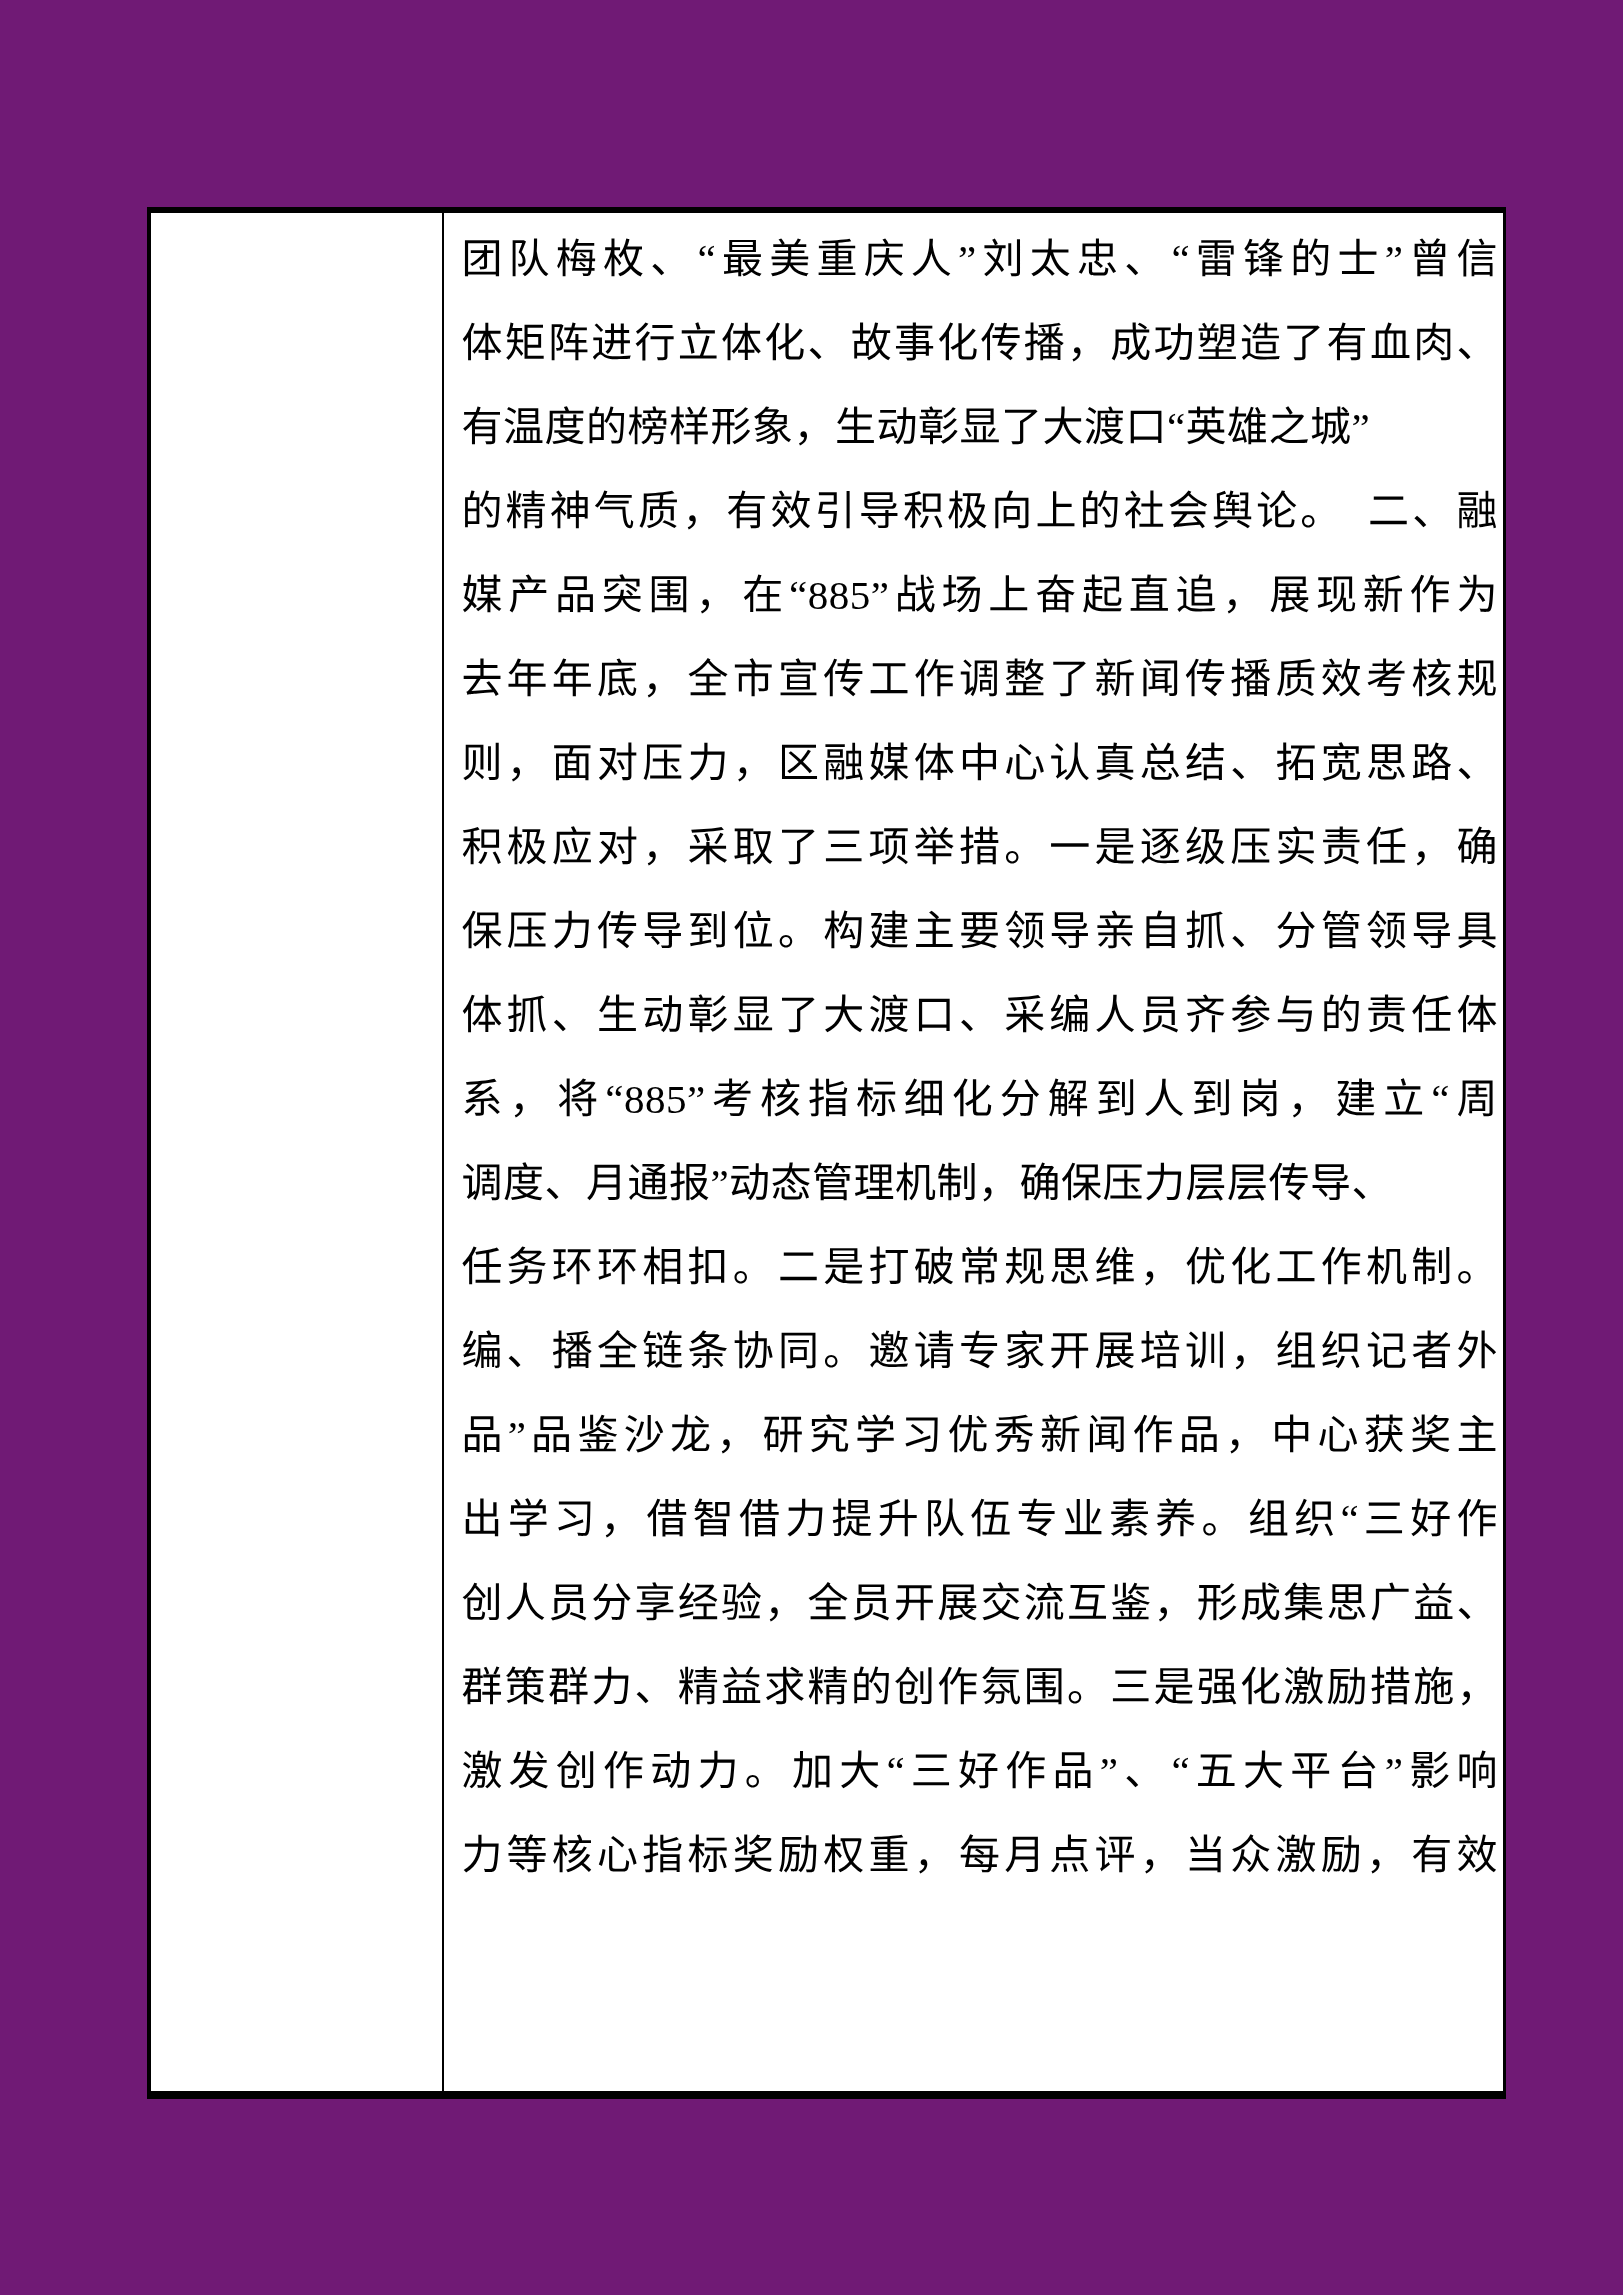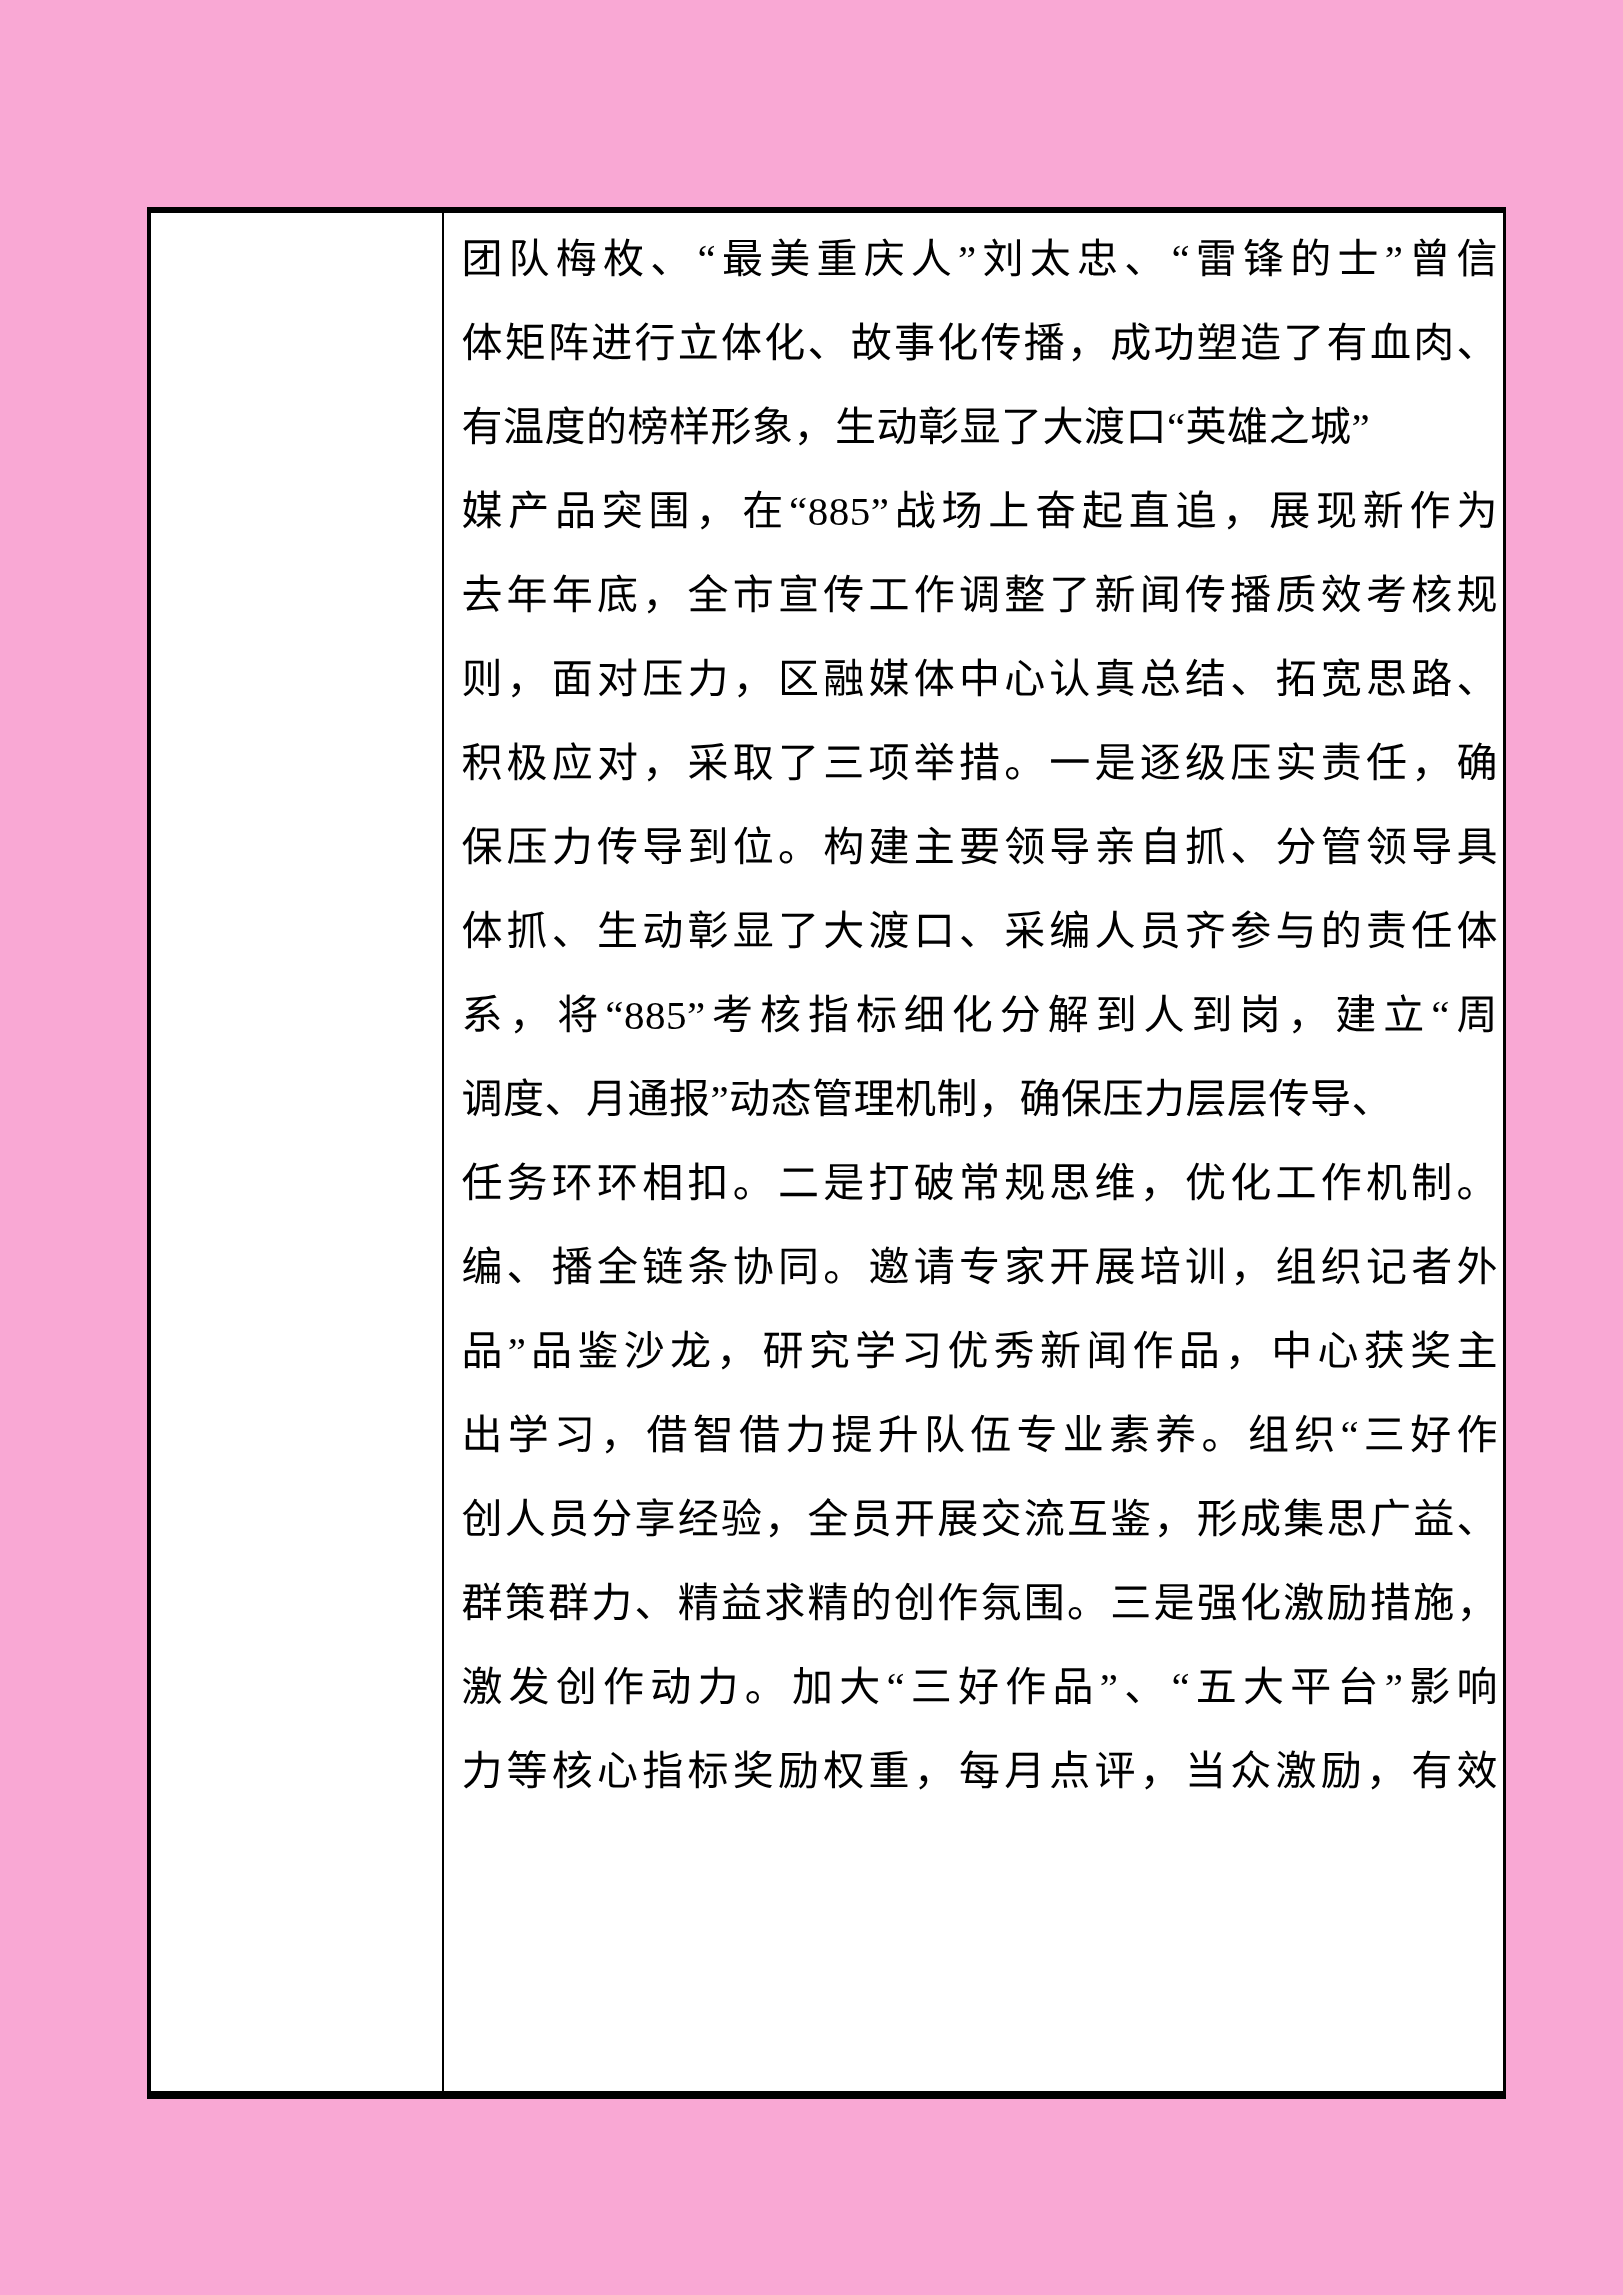--- a/index.html
+++ b/index.html
@@ -4,21 +4,21 @@
 <style>
   html, body {
     margin: 0;
     padding: 0;
     background: #ffffff;
   }
   .page {
     position: relative;
     width: 1623px;
     height: 2295px;
-    background: #f9a8d4;
+    background: #701a75;
     font-family: "Liberation Serif", "DejaVu Serif", serif;
     color: #000000;
     overflow: hidden;
   }
   .doc-table {
     position: absolute;
     left: 147px;
     top: 207px;
     width: 1359px;
     height: 1892px;
@@ -60,20 +60,21 @@
 </head>
 <body>
 
 <div class="page">
   <div class="doc-table">
     <div class="cell-label"></div>
     <div class="cell-text">
       <div class="text-line">团队梅枚、“最美重庆人”刘太忠、“雷锋的士”曾信</div>
       <div class="text-line">体矩阵进行立体化、故事化传播，成功塑造了有血肉、</div>
       <div class="text-line short">有温度的榜样形象，生动彰显了大渡口“英雄之城”</div>
+      <div class="text-line">的精神气质，有效引导积极向上的社会舆论。　二、融</div>
       <div class="text-line">媒产品突围，在“885”战场上奋起直追，展现新作为</div>
       <div class="text-line">去年年底，全市宣传工作调整了新闻传播质效考核规</div>
       <div class="text-line">则，面对压力，区融媒体中心认真总结、拓宽思路、</div>
       <div class="text-line">积极应对，采取了三项举措。一是逐级压实责任，确</div>
       <div class="text-line">保压力传导到位。构建主要领导亲自抓、分管领导具</div>
       <div class="text-line">体抓、生动彰显了大渡口、采编人员齐参与的责任体</div>
       <div class="text-line">系，将“885”考核指标细化分解到人到岗，建立“周</div>
       <div class="text-line short">调度、月通报”动态管理机制，确保压力层层传导、</div>
       <div class="text-line">任务环环相扣。二是打破常规思维，优化工作机制。</div>
       <div class="text-line">编、播全链条协同。邀请专家开展培训，组织记者外</div>

